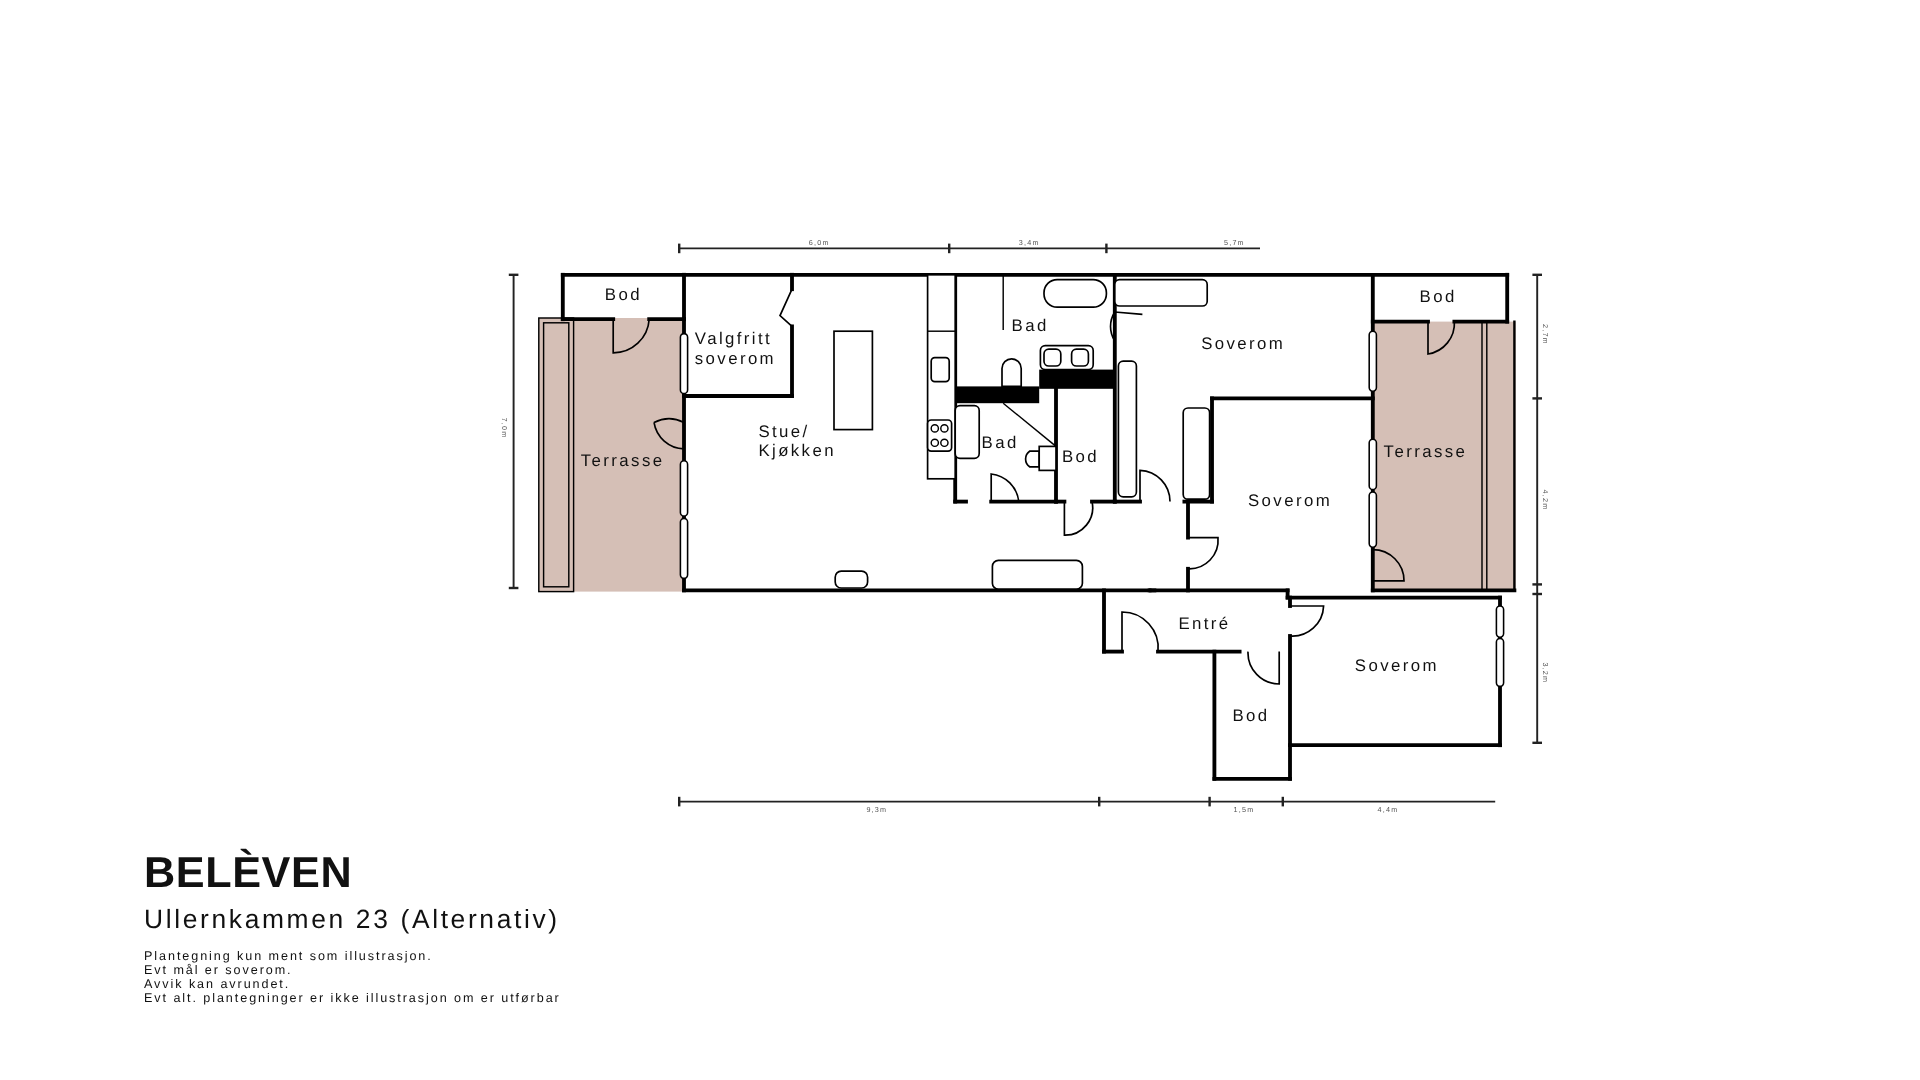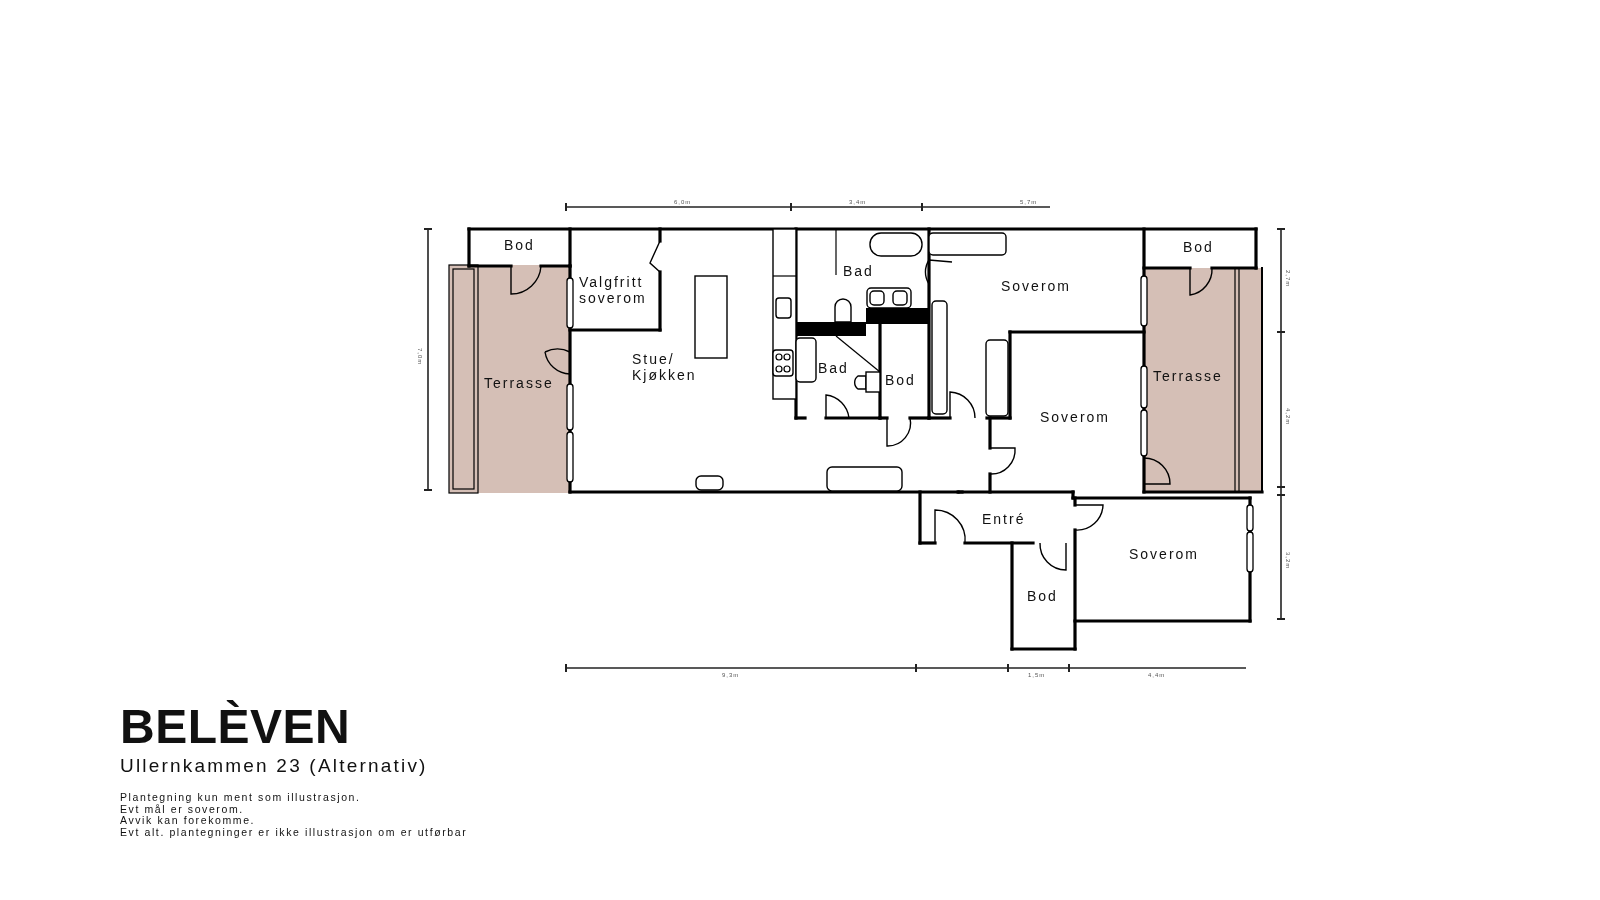--- a/index.html
+++ b/index.html
@@ -9,22 +9,22 @@
   .thin { fill:none; stroke:#000; stroke-width:1.2; }
   .fix { fill:#fff; stroke:#000; stroke-width:1.4; }
   .terr { stroke:none; }
   .door { fill:none; stroke:#000; stroke-width:1.4; }
   .win { fill:#fff; stroke:#000; stroke-width:1.3; }
   .dim { stroke:#222; stroke-width:1.6; }
   .dimtick { stroke:#222; stroke-width:2; }
   .roomlbl { font-family:"Liberation Sans", sans-serif; font-size:14px; letter-spacing:2px; fill:#111; }
   .dimlbl { font-family:"Liberation Sans", sans-serif; font-size:6px; letter-spacing:1px; fill:#555; }
   .title-block { position:absolute; left:120px; top:706px; }
-  .brand { font-family:"Liberation Sans", sans-serif; font-weight:bold; font-size:48px; letter-spacing:0.5px; margin:0; line-height:42px; }
-  .addr { font-family:"Liberation Sans", sans-serif; font-size:19px; letter-spacing:2.2px; margin-top:6px; line-height:24px; }
+  .brand { font-family:"Liberation Sans", sans-serif; font-weight:bold; font-size:36px; letter-spacing:0.5px; margin:0; line-height:42px; }
+  .addr { font-family:"Liberation Sans", sans-serif; font-size:22px; letter-spacing:2.2px; margin-top:6px; line-height:24px; }
   .notes { margin-top:14px; font-family:"Liberation Sans", sans-serif; font-size:10.5px; letter-spacing:1.6px; line-height:11.5px; }
   .notes div { white-space:nowrap; }
 </style>
 </head>
 <body>
 
 <svg id="plan" viewBox="0 0 1600 900" xmlns="http://www.w3.org/2000/svg">
 
   <g>
     <rect class="terr" x="449" y="265" width="121" height="228" fill="#d5bfb6"></rect>
@@ -207,16 +207,16 @@
     <text class="dimlbl" x="0" y="0" transform="translate(1286,552) rotate(90)">3,2m</text>
   </g>
 </svg>
 
 <div class="title-block">
   <div class="brand">BELÈVEN</div>
   <div class="addr">Ullernkammen 23 (Alternativ)</div>
   <div class="notes">
     <div>Plantegning kun ment som illustrasjon.</div>
     <div>Evt mål er soverom.</div>
-    <div>Avvik kan forekomme.</div>
+    <div>Avvik kan avrundet.</div>
     <div>Evt alt. plantegninger er ikke illustrasjon om er utførbar</div>
   </div>
 </div>
 
 </body></html>

